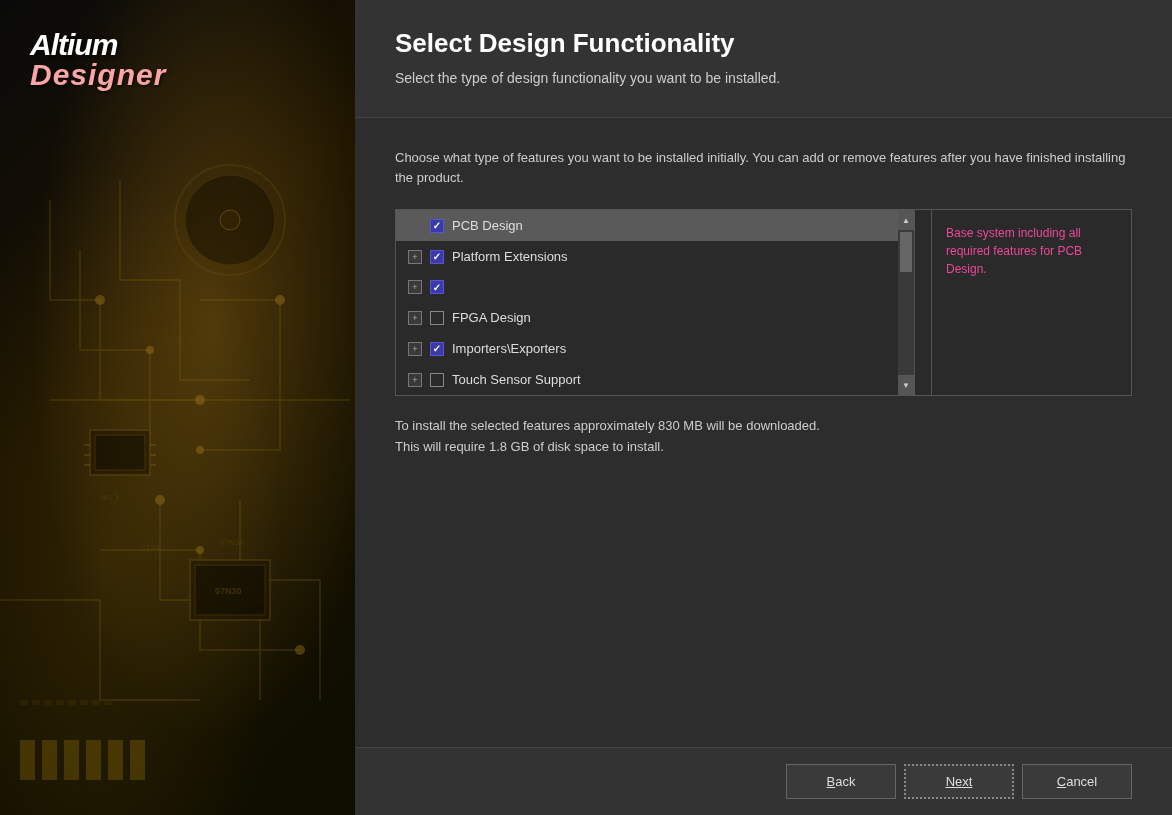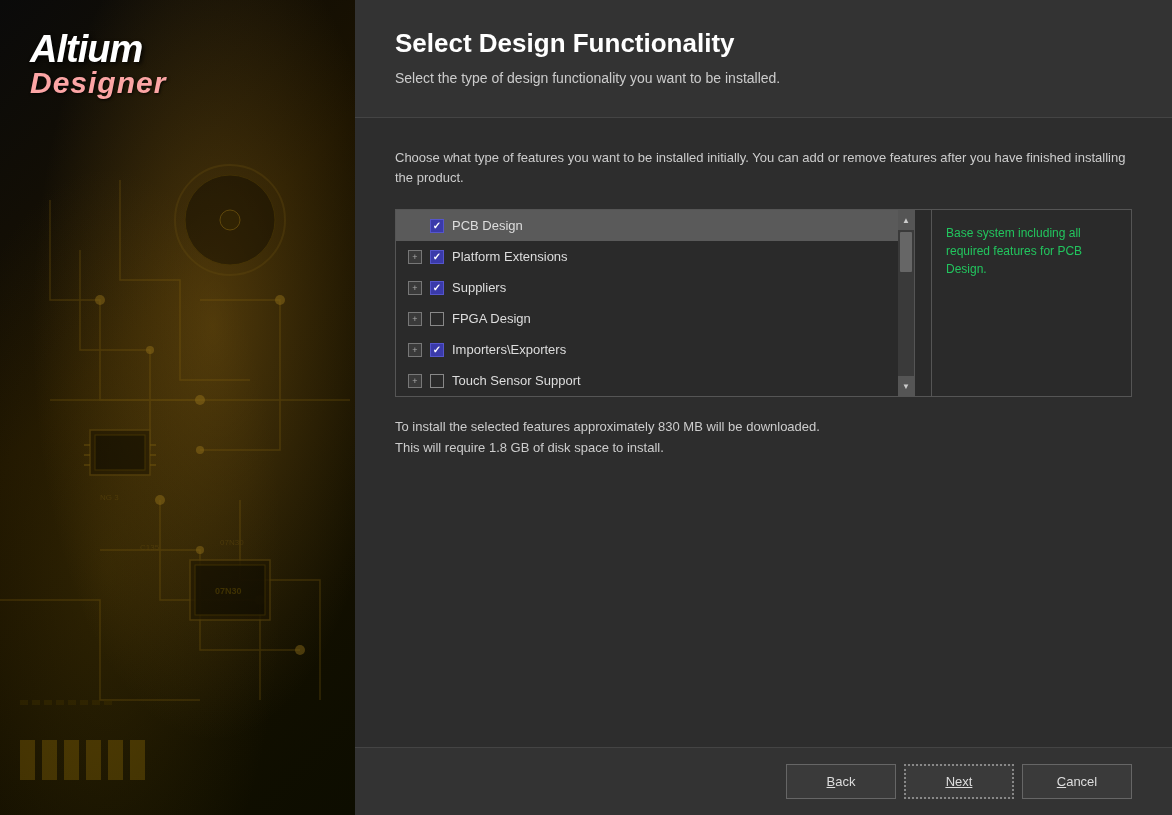--- a/index.html
+++ b/index.html
@@ -42,21 +42,21 @@
     }
 
     .logo-container {
       position: absolute;
       top: 30px;
       left: 30px;
       z-index: 10;
     }
 
     .logo-altium {
-      font-size: 38px;
+      font-size: 30px;
       font-weight: 900;
       font-style: italic;
       color: #ffffff;
       line-height: 1;
       letter-spacing: -1px;
       text-shadow: 2px 2px 4px rgba(0,0,0,0.8);
     }
 
     .logo-designer {
       font-size: 30px;
@@ -230,21 +230,21 @@
 
     .description-panel {
       width: 200px;
       padding: 14px;
       background: #2a2a2a;
       border-left: 1px solid #555;
     }
 
     .description-text {
       font-size: 12px;
-      color: #22c55e;
+      color: #ec4899;
       line-height: 1.5;
     }
 
     .install-info {
       margin-top: 20px;
       font-size: 13px;
       color: #cccccc;
       line-height: 1.6;
     }
 
@@ -384,21 +384,20 @@
 
             <div class="feature-item">
               <div class="expand-btn">+</div>
               <div class="checkbox checked"></div>
               <span class="feature-name">Platform Extensions</span>
             </div>
 
             <div class="feature-item">
               <div class="expand-btn">+</div>
               <div class="checkbox checked"></div>
-              <span class="feature-name">Suppliers</span>
             </div>
 
             <div class="feature-item">
               <div class="expand-btn">+</div>
               <div class="checkbox unchecked"></div>
               <span class="feature-name">FPGA Design</span>
             </div>
 
             <div class="feature-item">
               <div class="expand-btn">+</div>

